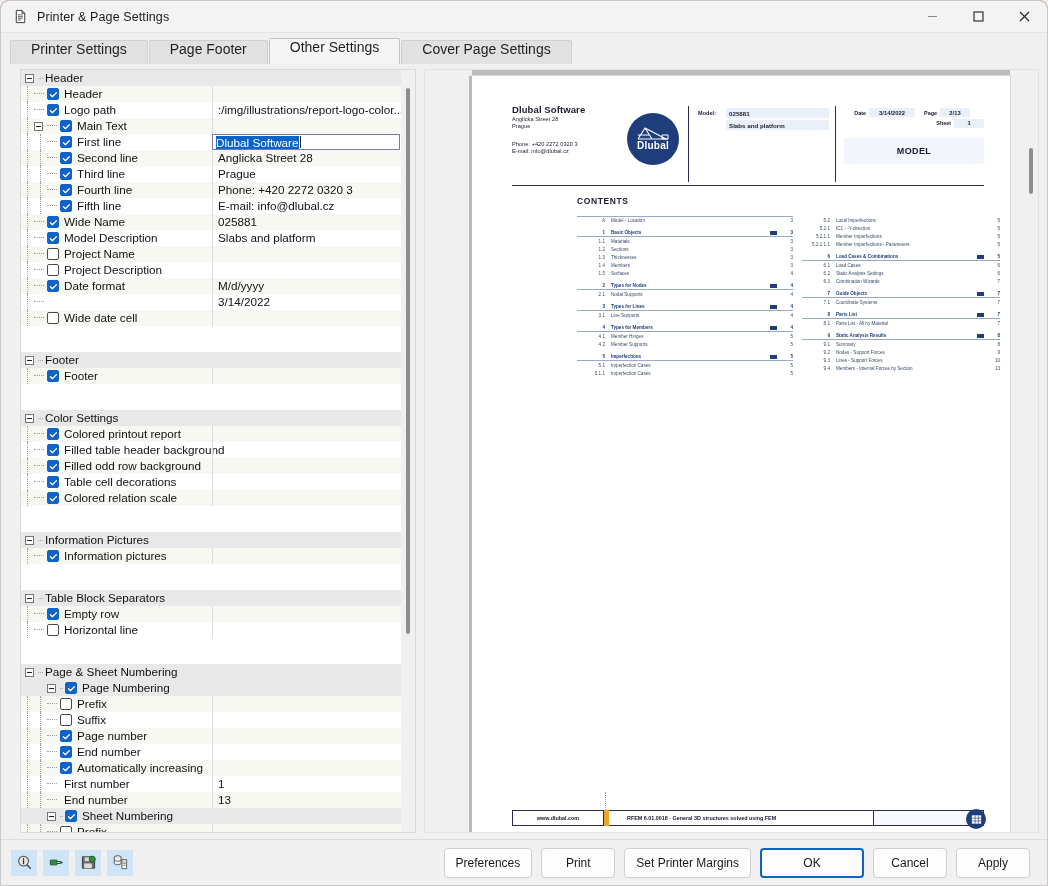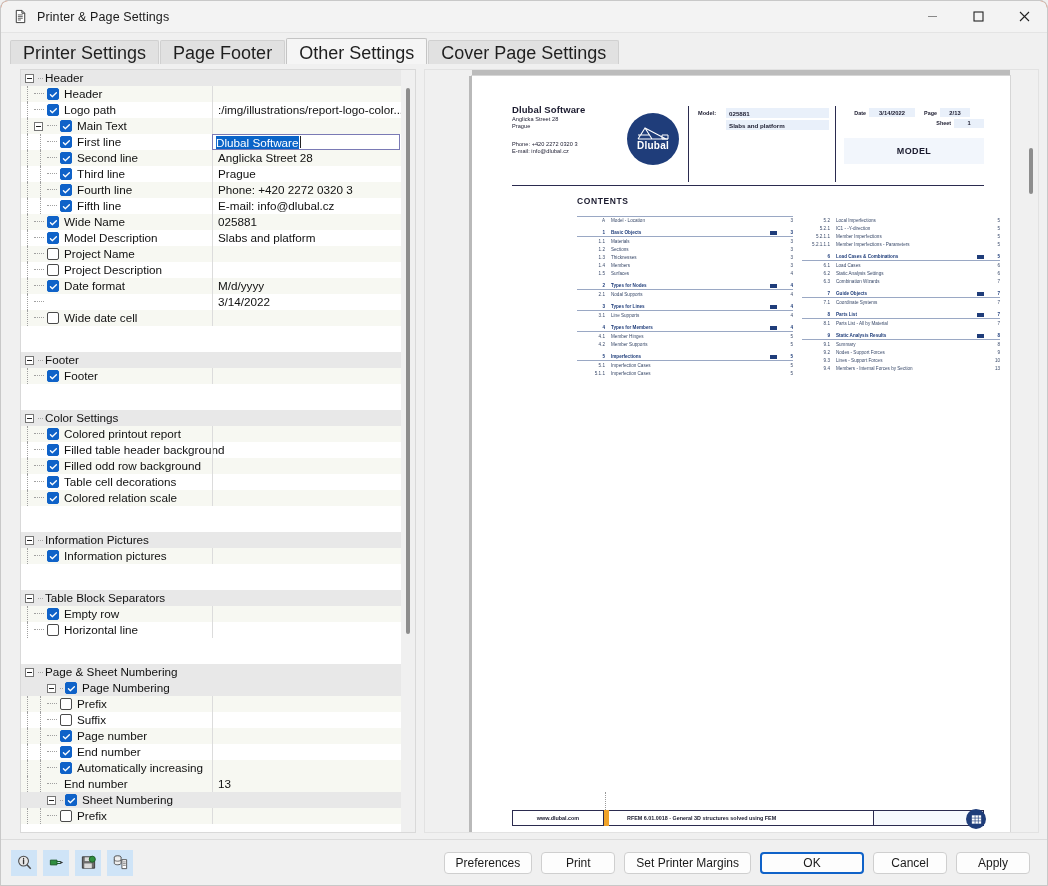--- a/index.html
+++ b/index.html
@@ -44,23 +44,23 @@
   #winbuttons .wb svg { display: block; }
 
   
   #tabstrip {
     position: absolute; top: 32px; left: 0; right: 0; height: 31px;
     background: #f0f0f0;
     display: flex; align-items: flex-end;
     padding-left: 9px;
   }
   .tab {
-    height: 24px; padding: 0 12px;
-    display: flex; align-items: flex-end;
-    font-size: 18px; color: #1f1f1f;
+    height: 24px; padding: 0 20px;
+    display: flex; align-items: flex-start;
+    font-size: 14px; color: #1f1f1f;
     background: #e1e1e1;
     border: 1px solid #d0d0d0;
     border-bottom: none;
     margin-right: 1px;
     border-radius: 2px 2px 0 0;
   }
   .tab.active {
     background: #f5f5f5;
     height: 26px;
     border-color: #c4c4c4;
@@ -295,21 +295,21 @@
     display: flex; align-items: center;
   }
   #leftTools { display: flex; gap: 6px; margin-left: 10px; }
   .toolbtn {
     width: 26px; height: 26px; background: #cfe4f7;
     display: flex; align-items: center; justify-content: center;
     border: none;
   }
   #rightButtons { margin-left: auto; display: flex; gap: 9px; margin-right: 17px; }
   .dlgbtn {
-    height: 22px; min-width: 74px; padding: 0 11px;
+    height: 30px; min-width: 74px; padding: 0 11px;
     background: #fdfdfd; border: 1px solid #cfcfcf; border-radius: 4px;
     font-size: 12px; color: #1a1a1a;
     font-family: "Liberation Sans", sans-serif;
     display: flex; align-items: center; justify-content: center;
   }
   .dlgbtn.primary { border: 2px solid #0f62c8; min-width: 104px; text-align: right; }
   .dlgbtn.wide { min-width: 112px; }
 </style>
 </head>
 <body>
@@ -727,20 +727,28 @@
             <span class="guide vline"></span>
             <span class="guide dash"></span>
             <span class="cb on">
               <svg width="9" height="9" viewBox="0 0 10 10">
                 <path d="M1.6 5.2l2 2.2 4.6-4.4" stroke="#fff" stroke-width="1.5" fill="none" stroke-linecap="round" stroke-linejoin="round"></path>
               </svg>
             </span>
             <span class="lbl">Automatically increasing</span>
             <div class="valcell"></div>
           </div>
+          <div class="row plain">
+            <span class="guide vline"></span>
+            <span class="guide vline"></span>
+            <span class="guide dash"></span>
+            <span class="indent" style="flex-basis: 4px;"></span>
+            <span class="lbl">First number</span>
+            <div class="valcell">1</div>
+          </div>
           <div class="row alt">
             <span class="guide vline"></span>
             <span class="guide vline"></span>
             <span class="guide dash"></span>
             <span class="indent" style="flex-basis: 4px;"></span>
             <span class="lbl">End number</span>
             <div class="valcell">13</div>
           </div>
           <div class="grp" style="padding-left: 26px;">
             <span class="exp">

